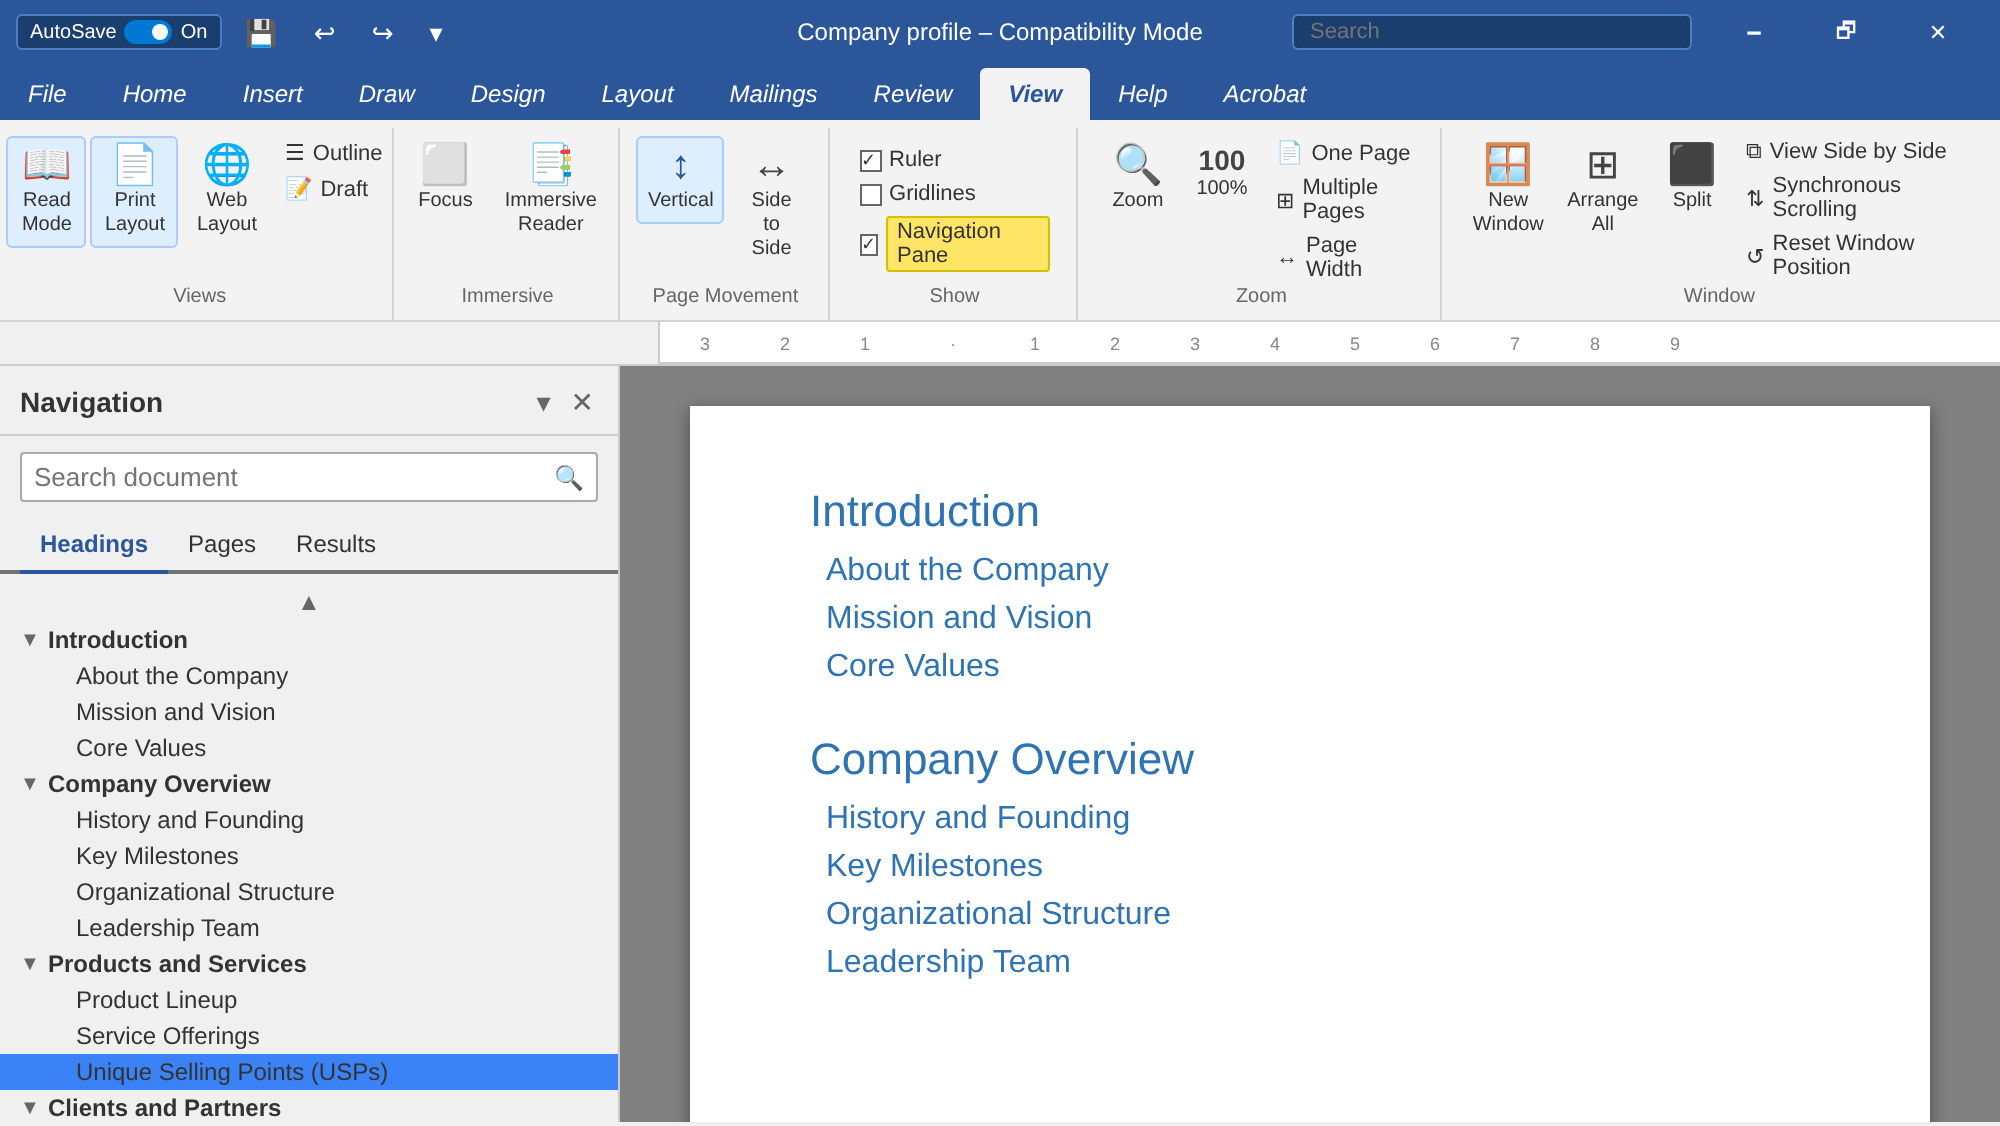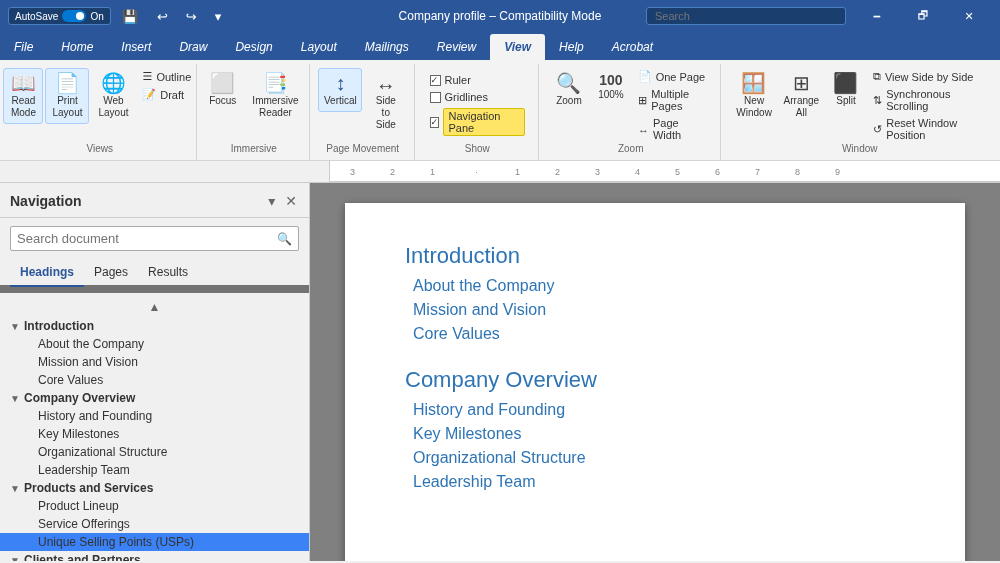--- a/index.html
+++ b/index.html
@@ -298,21 +298,21 @@
       background: transparent;
       color: #4d7c0f;
     }
     .nav-search-icon {
       padding: 4px 6px;
       color: #666;
       font-size: 12px;
     }
     .nav-tabs {
       display: flex;
-      border-bottom: 8px solid #737373;
+      border-bottom: 2px solid #737373;
       padding: 0 10px;
     }
     .nav-tab {
       padding: 6px 10px;
       font-size: 12px;
       color: #333;
       cursor: pointer;
       border-bottom: 2px solid transparent;
       margin-bottom: -2px;
     }

